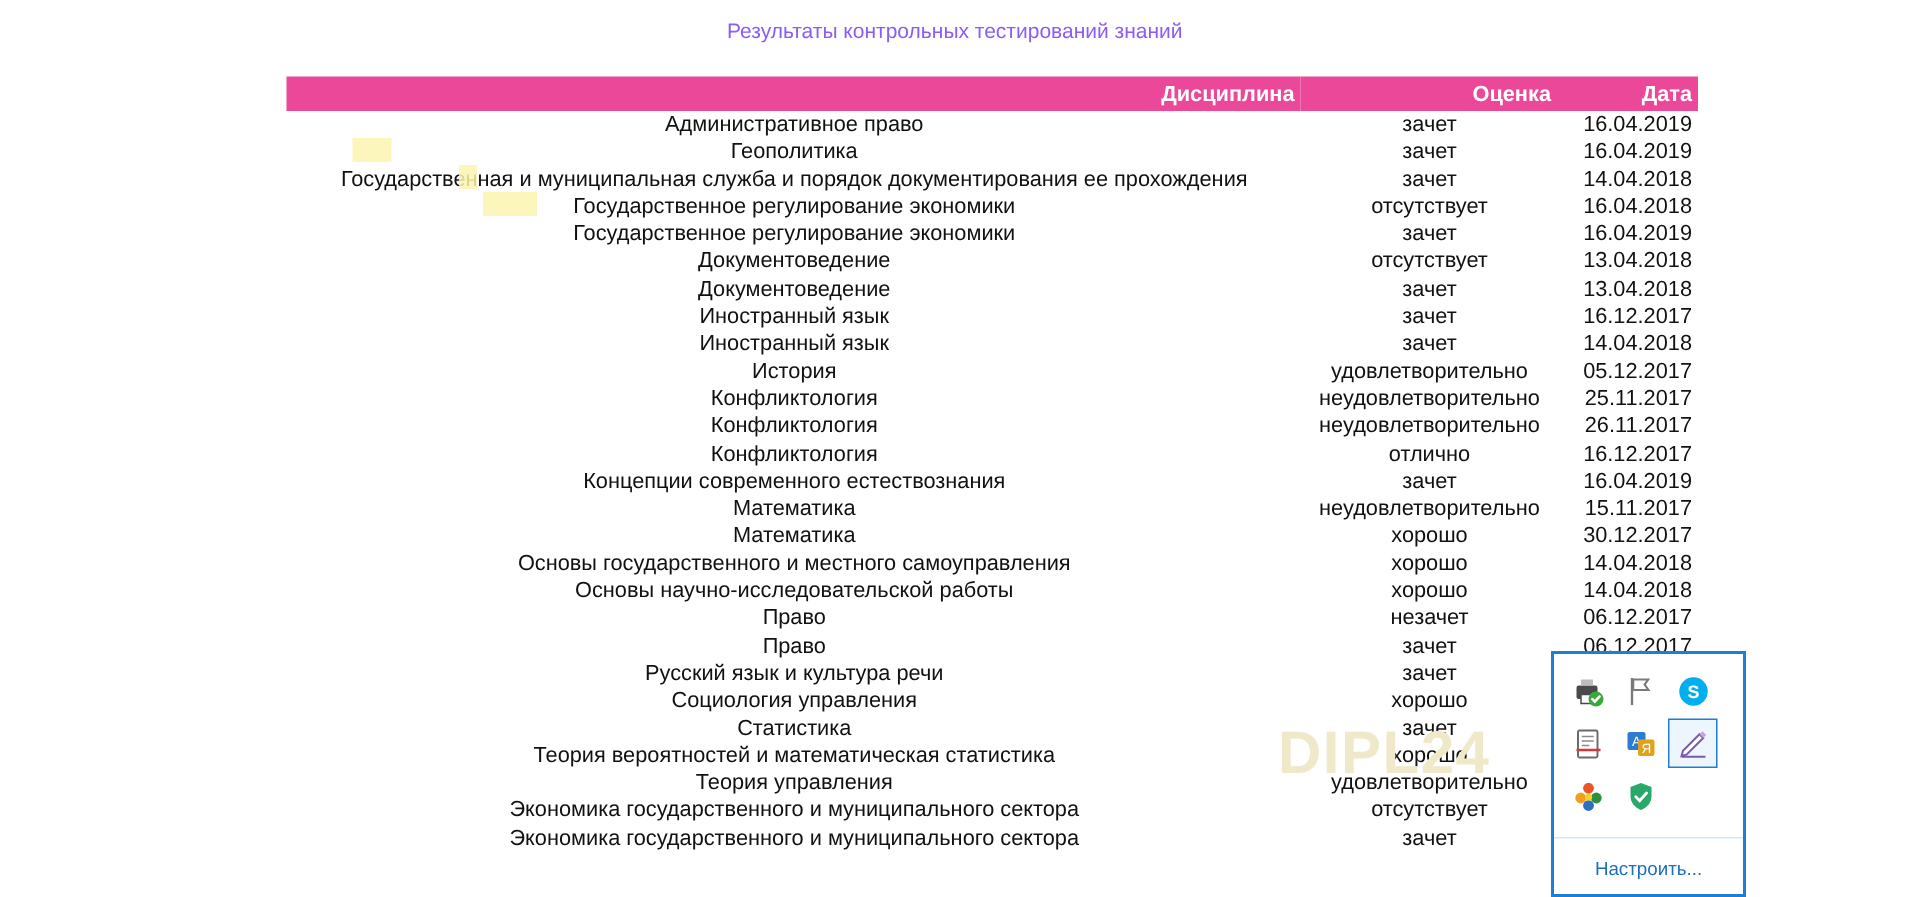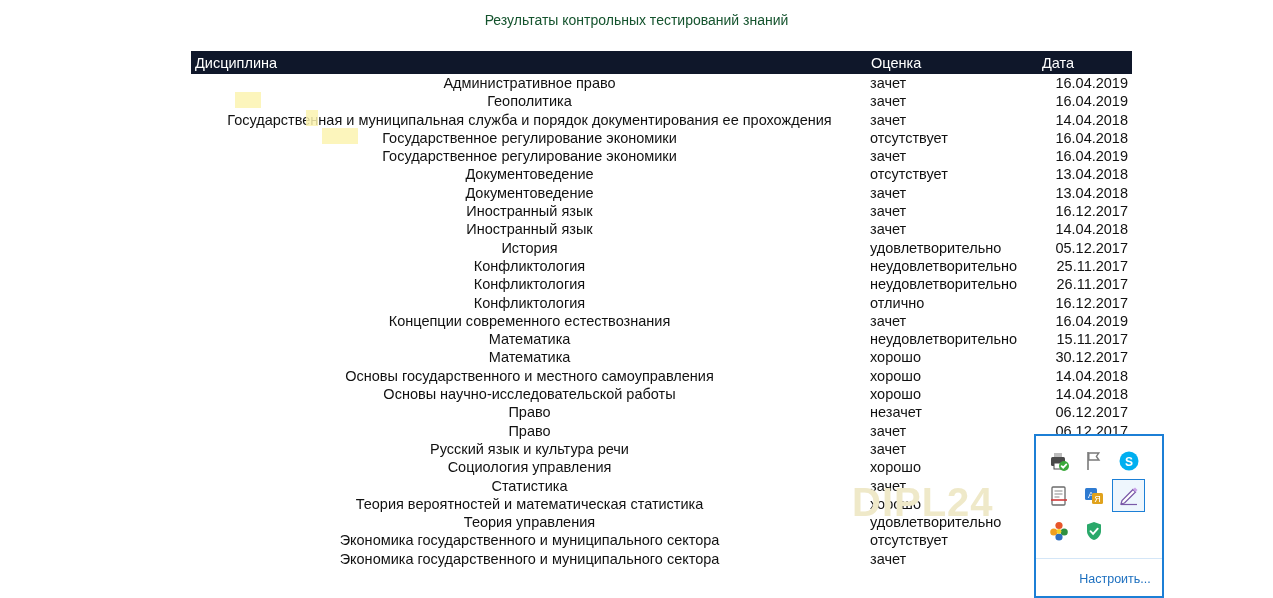--- a/index.html
+++ b/index.html
@@ -17,58 +17,58 @@
     height: 598px;
     background: #ffffff;
   }
   .page-title {
     position: absolute;
     top: 12px;
     left: 0;
     width: 1273px;
     text-align: center;
     font-size: 14px;
-    color: #14532d;
+    color: #8b5cf6;
   }
   .table-wrap {
     position: absolute;
     top: 51px;
     left: 191px;
     width: 917px;
   }
   table.results {
     border-collapse: collapse;
     width: 917px;
     table-layout: fixed;
     font-size: 14.5px;
     color: #111111;
   }
   table.results thead th {
-    background: #0f172a;
+    background: #ec4899;
     color: #ffffff;
-    font-weight: normal;
+    font-weight: bold;
     font-size: 14.5px;
     padding: 2px 4px;
-    text-align: left;
+    text-align: right;
     height: 19px;
     border: 0;
   }
   table.results thead th.c1 { width: 668px; }
   table.results thead th.c2 { width: 163px; }
   table.results thead th.c3 { width: 86px; }
   table.results tbody td {
     padding: 0px 2px 0px 3px;
     height: 18.3px;
     line-height: 18.3px;
     white-space: nowrap;
     overflow: hidden;
     border: 0;
   }
   table.results tbody td.c1 { text-align: center; }
-  table.results tbody td.c2 { text-align: left; }
+  table.results tbody td.c2 { text-align: center; }
   table.results tbody td.c3 { text-align: right; padding-right: 4px; }
 
   
   .hl-1, .hl-2, .hl-3 {
     position: absolute;
     background: #fbf3b0;
     opacity: 0.85;
     pointer-events: none;
   }
   .hl-1 { left: 235px; top: 92px; width: 26px; height: 16px; }
@@ -121,21 +121,21 @@
   .widget .sep {
     position: absolute;
     left: 0;
     top: 122px;
     width: 126px;
     height: 1px;
     background: #d4e6f7;
   }
   .widget .configure {
     position: absolute;
-    left: 16px;
+    left: 0;
     top: 128px;
     width: 126px;
     text-align: center;
     font-size: 12.5px;
     color: #1c6fbf;
     line-height: 30px;
     cursor: pointer;
   }
   .icon-svg { display: block; }
 </style>

